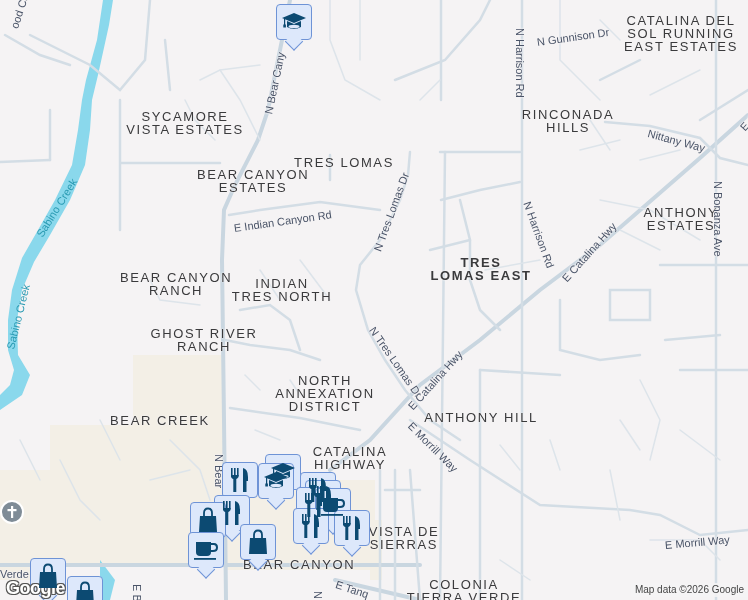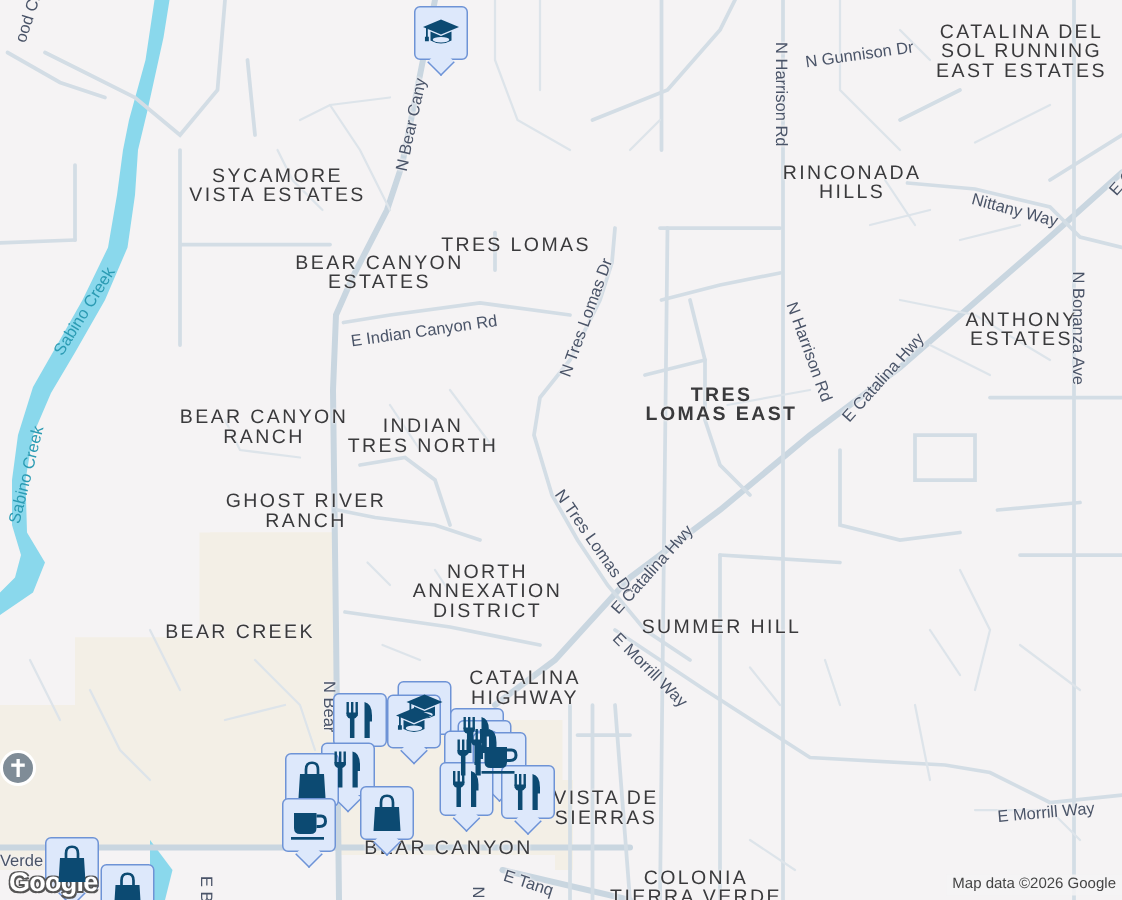--- a/index.html
+++ b/index.html
@@ -197,21 +197,21 @@
       </div>
       <div class="area-label" style="left: 325px; top: 374px;">
         <div>NORTH</div>
         <div>ANNEXATION</div>
         <div>DISTRICT</div>
       </div>
       <div class="area-label" style="left: 160px; top: 414px;">
         <div>BEAR CREEK</div>
       </div>
       <div class="area-label" style="left: 481px; top: 411px;">
-        <div>SUMMER HILL</div>
+        <div>ANTHONY HILL</div>
       </div>
       <div class="area-label" style="left: 350px; top: 445px;">
         <div>CATALINA</div>
         <div>HIGHWAY</div>
       </div>
       <div class="area-label" style="left: 404px; top: 525px;">
         <div>VISTA DE</div>
         <div>SIERRAS</div>
       </div>
       <div class="area-label" style="left: 299px; top: 558px;">

